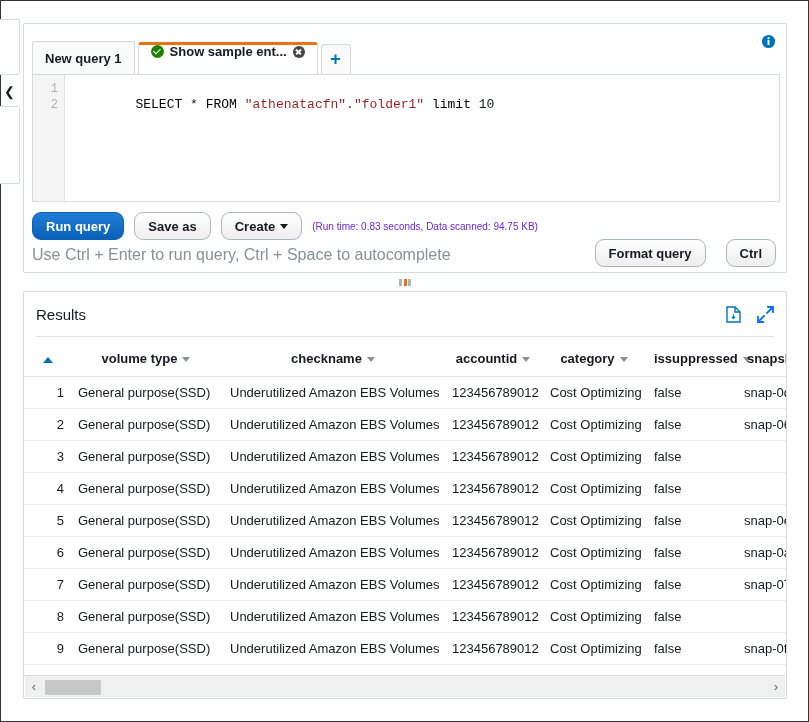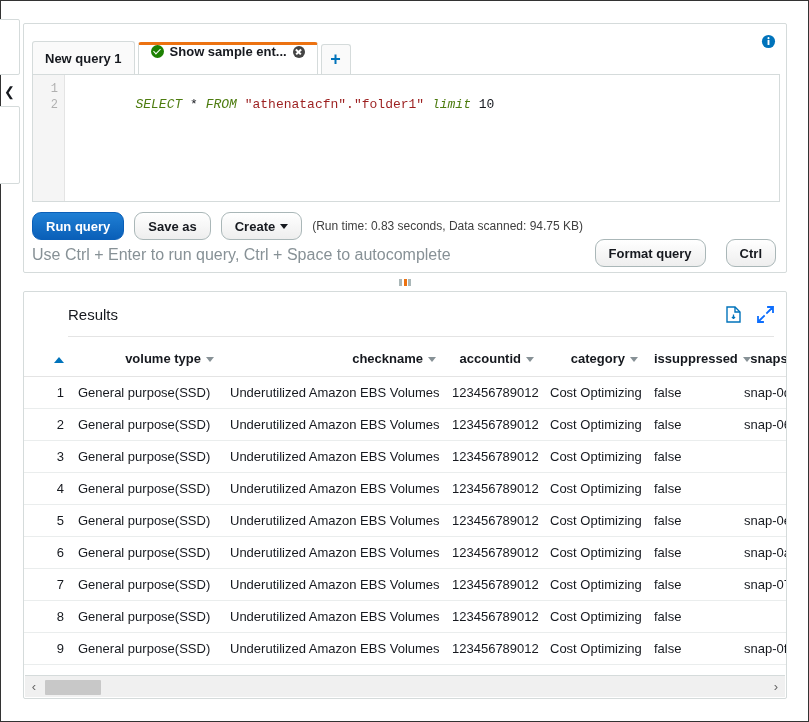--- a/index.html
+++ b/index.html
@@ -123,21 +123,21 @@
     text-align: right; padding-right: 6px;
     line-height: 16px;
     flex: none;
   }
   .code {
     flex: 1; padding: 6px 0 0 8px;
     font-family: "Liberation Mono", monospace;
     font-size: 13px; line-height: 16px;
     white-space: pre;
   }
-  .kw  { color: #4d7c0f; font-style: italic; }
+  .kw  { color: #000000; }
   .str { color: #9c1f1f; }
   .num { color: #16191f; }
   .op  { color: #16191f; }
 
   
   .actions {
     position: absolute; left: 8px; top: 188px;
     display: flex; align-items: center; gap: 10px;
   }
   .btn {
@@ -159,21 +159,21 @@
     color: #16191f;
   }
   .caret-down {
     width: 0; height: 0;
     border-left: 4px solid transparent;
     border-right: 4px solid transparent;
     border-top: 5px solid #16191f;
     display: inline-block;
   }
   .runstat {
-    font-size: 12px; color: #404040; white-space: nowrap;
+    font-size: 10px; color: #6d28d9; white-space: nowrap;
   }
   .hinttext {
     position: absolute; left: 8px; top: 222px;
     font-size: 16px; color: #879196;
   }
   .right-actions {
     position: absolute; right: 10px; top: 215px;
     display: flex; gap: 20px;
   }
 
@@ -191,21 +191,20 @@
   .grip i:nth-child(2) { background: #ec7211; }
 
   
   .results-panel {
     position: absolute; left: 22px; top: 290px;
     width: 764px; height: 408px;
     background: #ffffff;
     border: 1px solid #d5dbdb;
     border-radius: 2px;
     overflow: hidden;
-    padding-left: 32px;
   }
   .results-head {
     position: relative; height: 44px;
     display: flex; align-items: center;
     padding: 0 12px;
   }
   .results-title {
     font-size: 15px; color: #16191f; font-weight: normal;
   }
   .head-icons {
@@ -218,21 +217,21 @@
   }
 
   table.results {
     position: absolute; top: 53px; left: 0;
     width: 790px;
     border-collapse: collapse;
     font-size: 13px;
     table-layout: fixed;
   }
   table.results th {
-    text-align: right;
+    text-align: center;
     font-weight: bold;
     color: #16191f;
     padding: 6px 8px 10px 8px;
     border-bottom: 1px solid #e4e4e4;
     white-space: nowrap;
     cursor: pointer;
   }
   table.results td {
     padding: 8px;
     color: #16191f;

